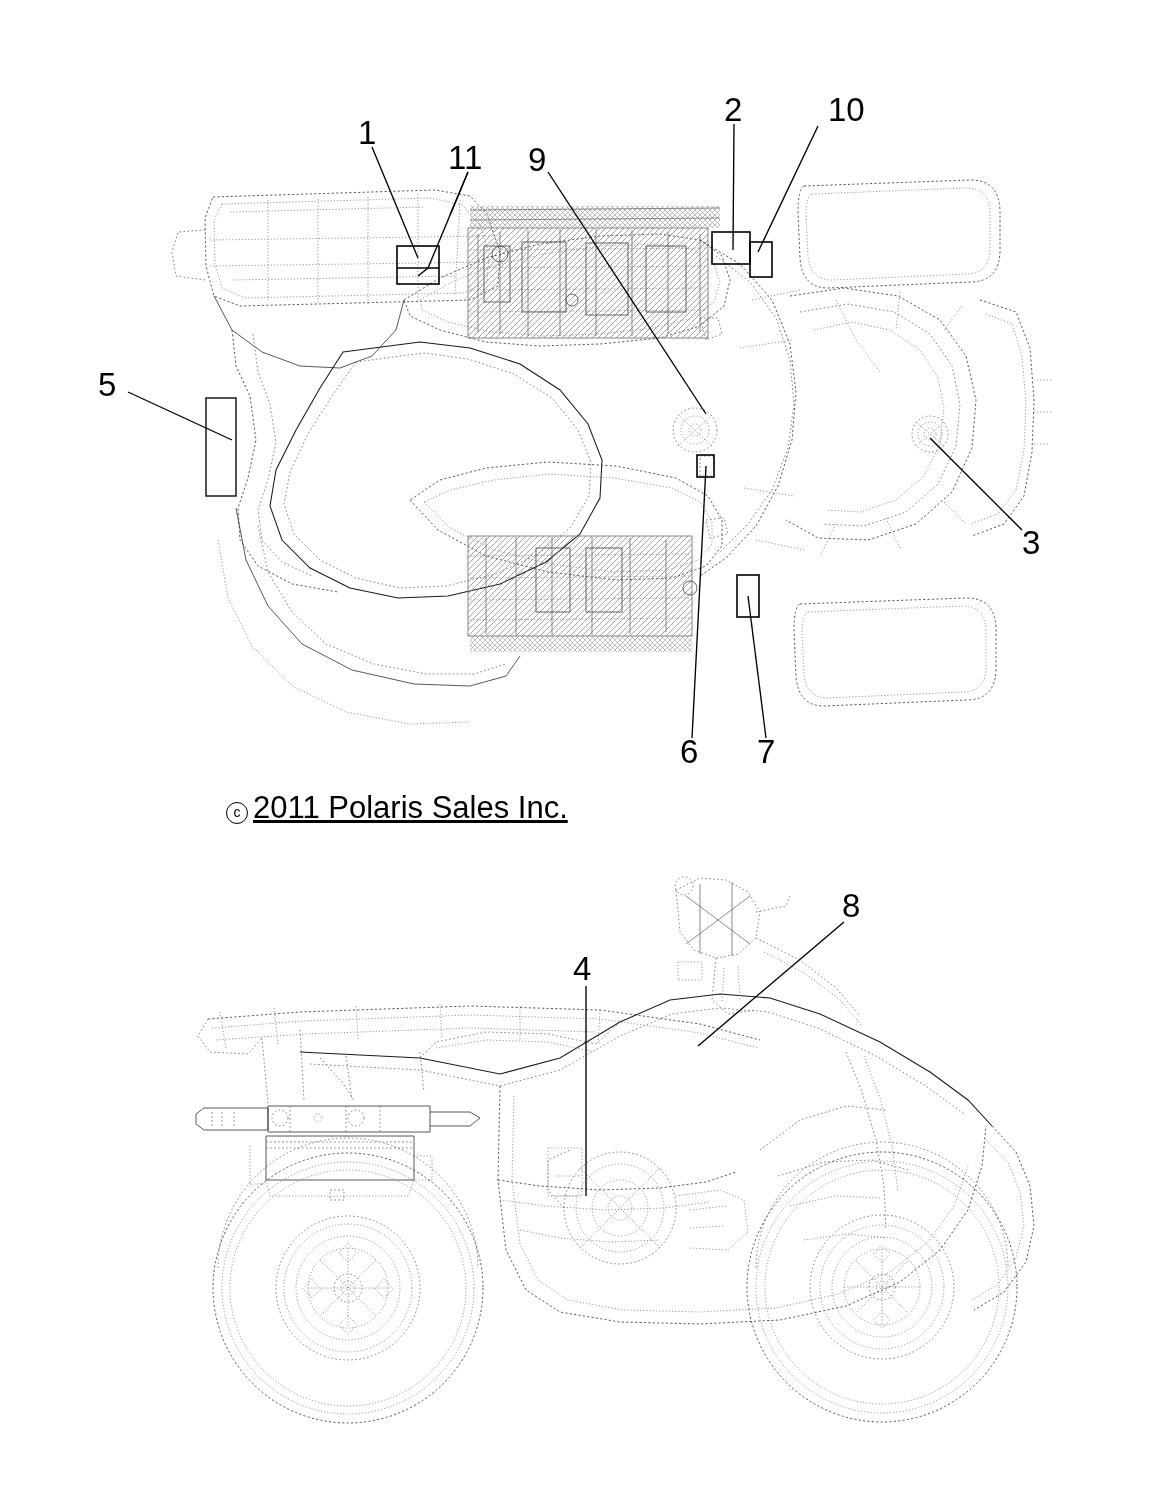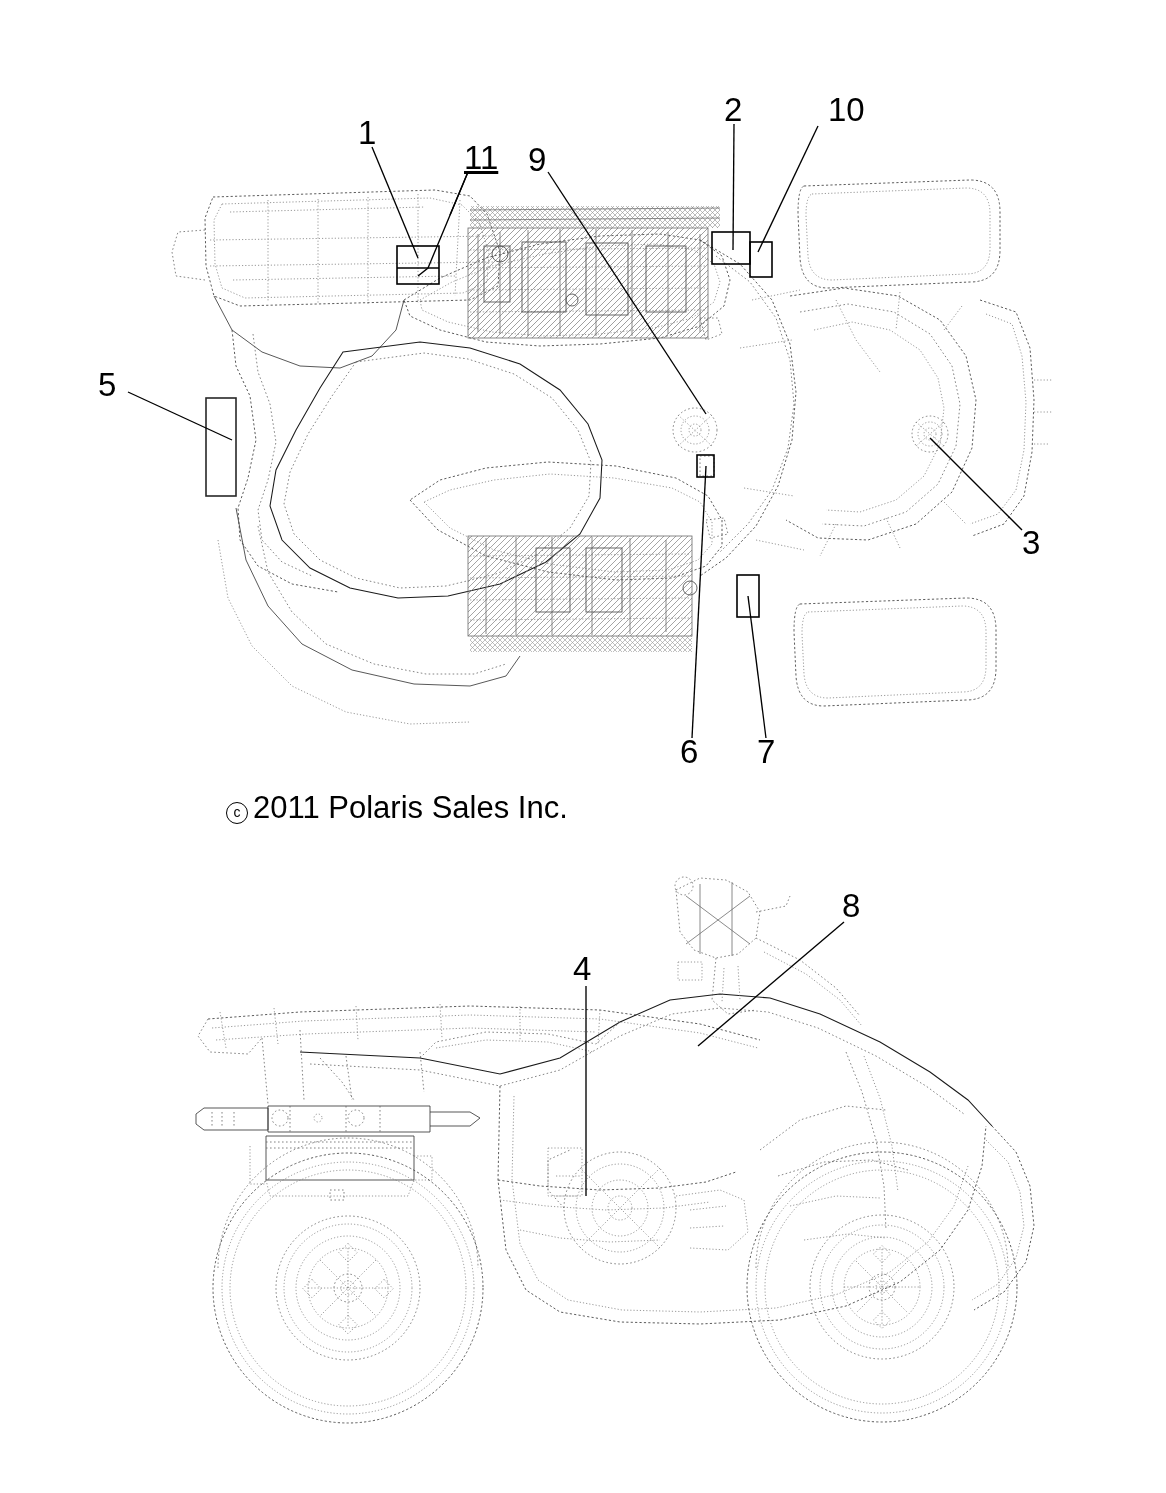--- a/index.html
+++ b/index.html
@@ -21,20 +21,21 @@
     color:#000;
     white-space:nowrap;
     letter-spacing:0px;
   }
   .copyright{
     position:absolute;
     font-family:"Liberation Sans", sans-serif;
     font-size:31px;
     color:#000;
     white-space:nowrap;
+    text-decoration:underline;
   }
   .copyright .csym{
     display:inline-block;
     width:20px;height:20px;
     border:1.6px solid #000;
     border-radius:50%;
     font-size:14px;
     line-height:19px;
     text-align:center;
     margin-right:5px;
@@ -299,21 +300,21 @@
     </g>
 
     <path class="dt2" d="M218 1268 A130 130 0 0 1 478 1268"></path>
     <path class="dt2" d="M756 1268 A126 126 0 0 1 1008 1268"></path>
 
     <path class="lead" d="M586 986 L586 1196"></path>
     <path class="lead" d="M844 922 L698 1046"></path>
   </svg>
 
   <div class="callout-num" style="left:358px;top:116px;">1</div>
-  <div class="callout-num" style="left:464px;top:141px;text-decoration:underline;">11</div>
+  <div class="callout-num" style="left:448px;top:141px;">11</div>
   <div class="callout-num" style="left:528px;top:143px;">9</div>
   <div class="callout-num" style="left:724px;top:93px;">2</div>
   <div class="callout-num" style="left:806px;top:93px;margin-left:22px;">10</div>
   <div class="callout-num" style="left:98px;top:368px;">5</div>
   <div class="callout-num" style="left:1022px;top:526px;">3</div>
   <div class="callout-num" style="left:680px;top:735px;">6</div>
   <div class="callout-num" style="left:757px;top:735px;">7</div>
   <div class="callout-num" style="left:573px;top:952px;">4</div>
   <div class="callout-num" style="left:842px;top:889px;">8</div>
 

